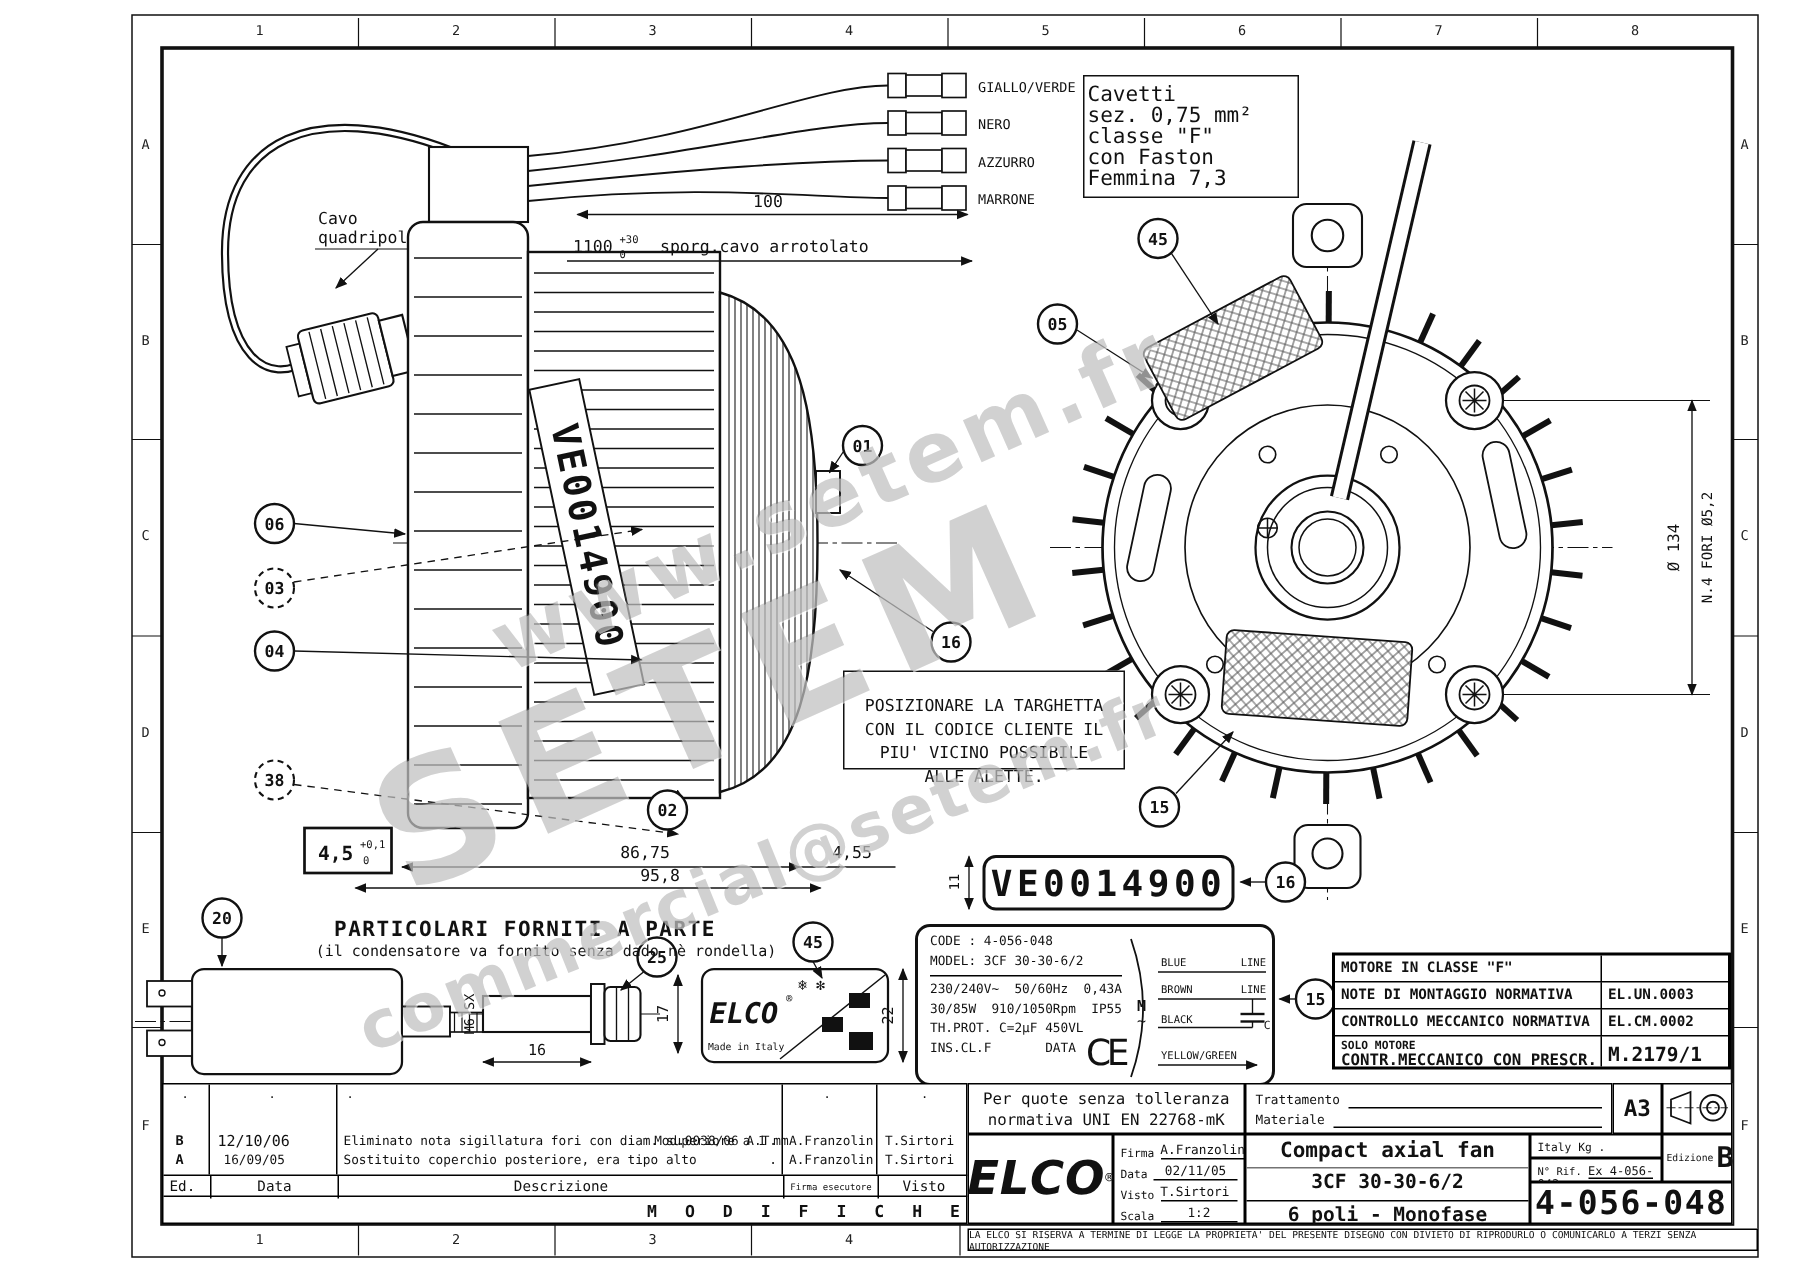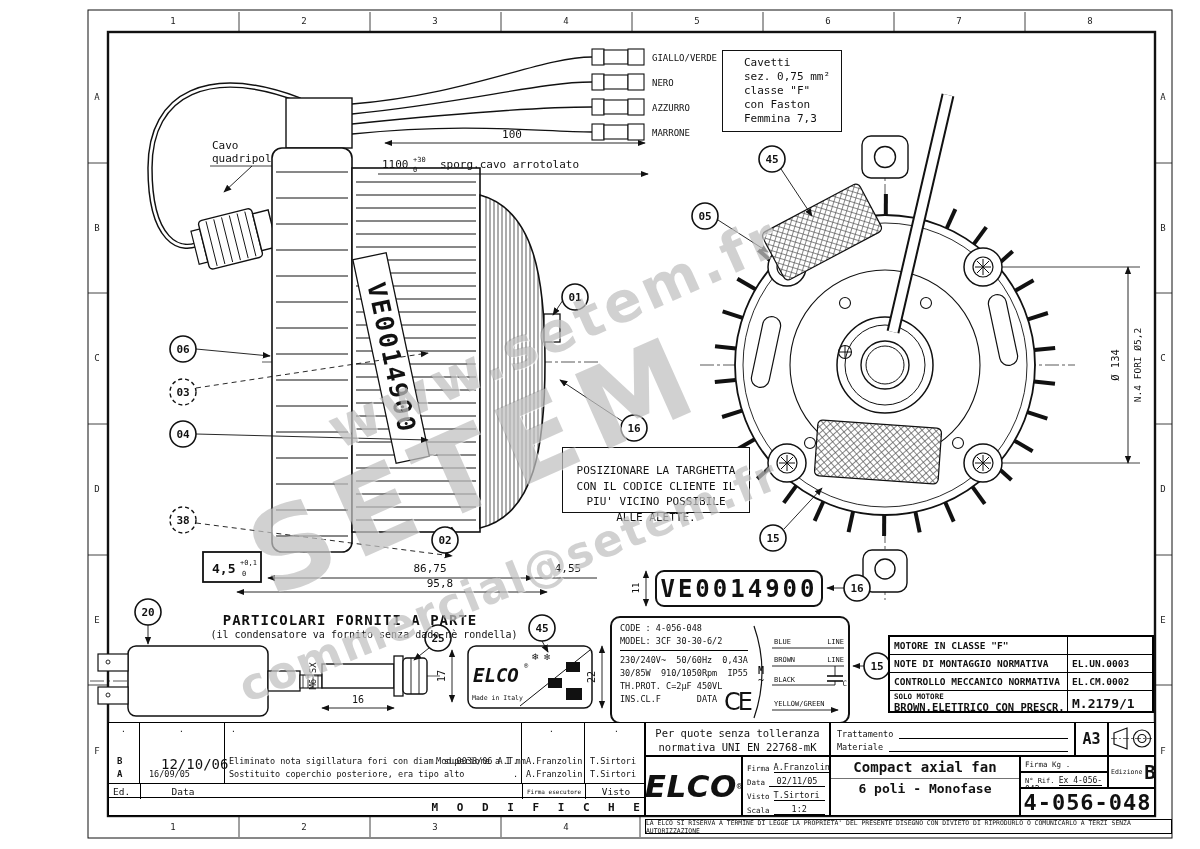--- a/index.html
+++ b/index.html
@@ -453,21 +453,21 @@
   <span class="mref" style="left:97px;top:489px">D</span>
   <span class="mref" style="left:97px;top:620px">E</span>
   <span class="mref" style="left:97px;top:751px">F</span>
   <span class="mref" style="left:1163px;top:97px">A</span>
   <span class="mref" style="left:1163px;top:228px">B</span>
   <span class="mref" style="left:1163px;top:358px">C</span>
   <span class="mref" style="left:1163px;top:489px">D</span>
   <span class="mref" style="left:1163px;top:620px">E</span>
   <span class="mref" style="left:1163px;top:751px">F</span>
 
-  <div class="box" style="left:722px;top:50px;width:120px;height:82px;padding:5px 0 0 21px;font-size:11px;line-height:14px">
+  <div class="box" style="left:722px;top:50px;width:144px;height:82px;padding:5px 0 0 2px;font-size:14px;line-height:14px">
     <div>Cavetti</div>
     <div>sez. 0,75 mm²</div>
     <div>classe "F"</div>
     <div>con Faston</div>
     <div>Femmina 7,3</div>
   </div>
 
   <div class="box" style="left:562px;top:447px;width:188px;height:66px;text-align:center;font-size:11px;line-height:15.5px;padding-top:15px">
     <div>POSIZIONARE LA TARGHETTA</div>
     <div>CON IL CODICE CLIENTE IL</div>
@@ -516,60 +516,61 @@
 
   <div class="abs" style="left:888px;top:635px;width:266px;height:78px;border:2px solid #000;background:#fff">
     <div class="abs" style="left:0;top:0;width:178px;height:18px;border-bottom:1px solid #000;border-right:1px solid #000;font-size:9.5px;font-weight:bold;padding:3px 0 0 4px">MOTORE IN CLASSE "F"</div>
     <div class="abs" style="left:178px;top:0;width:84px;height:18px;border-bottom:1px solid #000;font-size:9.5px;padding:3px 0 0 4px"></div>
     <div class="abs" style="left:0;top:18px;width:178px;height:18px;border-bottom:1px solid #000;border-right:1px solid #000;font-size:9.5px;font-weight:bold;padding:3px 0 0 4px">NOTE DI MONTAGGIO NORMATIVA</div>
     <div class="abs" style="left:178px;top:18px;width:84px;height:18px;border-bottom:1px solid #000;font-size:9.5px;font-weight:bold;padding:3px 0 0 4px">EL.UN.0003</div>
     <div class="abs" style="left:0;top:36px;width:178px;height:18px;border-bottom:1px solid #000;border-right:1px solid #000;font-size:9.5px;font-weight:bold;padding:3px 0 0 4px">CONTROLLO MECCANICO NORMATIVA</div>
     <div class="abs" style="left:178px;top:36px;width:84px;height:18px;border-bottom:1px solid #000;font-size:9.5px;font-weight:bold;padding:3px 0 0 4px">EL.CM.0002</div>
     <div class="abs" style="left:0;top:54px;width:178px;height:20px;border-right:1px solid #000;padding:1px 0 0 4px">
       <div style="font-size:7.5px;font-weight:bold">SOLO MOTORE</div>
-      <div style="font-size:10.5px;font-weight:bold">BROWN.ELETTRICO CON PRESCR.</div>
+      <div style="font-size:10.5px;font-weight:bold">CONTR.MECCANICO CON PRESCR.</div>
     </div>
     <div class="abs" style="left:178px;top:54px;width:84px;height:20px;font-size:13px;font-weight:bold;padding:5px 0 0 4px">M.2179/1</div>
   </div>
 
   <div class="abs" style="left:108px;top:722px;width:1047px;height:94px">
 
     <div class="cell" style="left:0;top:0;width:537px;height:94px;border-width:1.4px">
 
       <div class="abs" style="left:0;top:0;width:31px;height:60px;border-right:1px solid #000"></div>
       <div class="abs" style="left:31px;top:0;width:85px;height:60px;border-right:1px solid #000"></div>
       <div class="abs" style="left:116px;top:0;width:297px;height:60px;border-right:1px solid #000"></div>
       <div class="abs" style="left:413px;top:0;width:63px;height:60px;border-right:1px solid #000"></div>
       <div class="abs tiny" style="left:12px;top:2px">.</div>
       <div class="abs tiny" style="left:70px;top:2px">.</div>
       <div class="abs tiny" style="left:122px;top:2px">.</div>
       <div class="abs tiny" style="left:440px;top:2px">.</div>
       <div class="abs tiny" style="left:505px;top:2px">.</div>
 
       <div class="abs" style="left:0;top:33px;width:537px;height:14px">
         <span class="abs" style="left:8px;font-size:9px;font-weight:bold">B</span>
-        <span class="abs" style="left:52px;font-size:14px">12/10/06</span>
+        <span class="abs" style="left:36px;font-size:10px">12/10/06</span>
         <span class="abs" style="left:120px;font-size:8.5px">Eliminato nota sigillatura fori con diam. superiore a 1 mm</span>
         <span class="abs" style="right:128px;font-size:8.5px">Mod.0038/06 A.T.</span>
         <span class="abs" style="left:417px;font-size:8.5px">A.Franzolin</span>
         <span class="abs" style="left:481px;font-size:8.5px">T.Sirtori</span>
       </div>
 
       <div class="abs" style="left:0;top:46px;width:537px;height:14px">
         <span class="abs" style="left:8px;font-size:9px;font-weight:bold">A</span>
         <span class="abs" style="left:40px;font-size:8.5px">16/09/05</span>
         <span class="abs" style="left:120px;font-size:8.5px">Sostituito coperchio posteriore, era tipo alto</span>
         <span class="abs" style="right:128px;font-size:8.5px">.</span>
         <span class="abs" style="left:417px;font-size:8.5px">A.Franzolin</span>
         <span class="abs" style="left:481px;font-size:8.5px">T.Sirtori</span>
       </div>
 
       <div class="abs" style="left:0;top:60px;width:537px;height:15px;border-top:1.2px solid #000;border-bottom:1.2px solid #000">
         <span class="abs" style="left:4px;top:2px;font-size:9.5px">Ed.</span>
         <span class="abs" style="left:31px;top:0;width:85px;height:15px;border-left:1px solid #000;text-align:center;font-size:9.5px;padding-top:2px">Data</span>
+        <span class="abs" style="left:116px;top:0;width:297px;height:15px;border-left:1px solid #000;text-align:center;font-size:9.5px;padding-top:2px">Descrizione</span>
         <span class="abs" style="left:413px;top:0;width:63px;height:15px;border-left:1px solid #000;text-align:center;font-size:6px;padding-top:4px">Firma esecutore</span>
         <span class="abs" style="left:476px;top:0;width:61px;height:15px;border-left:1px solid #000;text-align:center;font-size:9.5px;padding-top:2px">Visto</span>
       </div>
 
       <div class="abs" style="left:0;top:75px;width:537px;height:19px;text-align:right;font-size:11px;font-weight:bold;letter-spacing:6px;padding-top:3px">M O D I F I C H E</div>
     </div>
 
     <div class="cell" style="left:537px;top:0;width:185px;height:34px;text-align:center;font-size:10.5px;line-height:14px;padding-top:3px">
       <div>Per quote senza tolleranza</div>
       <div>normativa UNI EN 22768-mK</div>
@@ -618,25 +619,26 @@
         <span style="font-size:8.5px;border-bottom:1px solid #000;flex:1">T.Sirtori</span>
       </div>
       <div style="display:flex;gap:4px;align-items:flex-end;height:14px">
         <span>Scala</span>
         <span style="font-size:8.5px;border-bottom:1px solid #000;flex:1;text-align:center">1:2</span>
       </div>
     </div>
 
     <div class="cell" style="left:722px;top:34px;width:190px;height:60px;text-align:center">
       <div style="font-size:14px;font-weight:bold;height:19px;border-bottom:1px solid #737373;padding-top:2px">Compact axial fan</div>
+      <div style="font-size:13px;font-weight:bold;height:19px;border-bottom:1px solid #000;padding-top:2px">3CF 30-30-6/2</div>
       <div style="font-size:13px;font-weight:bold;height:19px;padding-top:2px">6 poli - Monofase</div>
     </div>
 
     <div class="cell" style="left:912px;top:34px;width:88px;height:16px;font-size:7.5px;padding:3px 4px 0">
-      <span>Firma Kg .</span>
+      <span>Italy Kg .</span>
       <span class="tb-ul" style="width:34px"></span>
     </div>
     <div class="cell" style="left:912px;top:50px;width:88px;height:16px;font-size:7px;padding:3px 4px 0">
       <span>N° Rif.</span>
       <span style="font-size:8px;border-bottom:1px solid #000">Ex 4-056-042</span>
     </div>
 
     <div class="cell" style="left:1000px;top:34px;width:47px;height:32px;display:flex;align-items:center;gap:2px;padding:0 2px">
       <span style="font-size:6.5px">Edizione</span>
       <span style="font-size:19px;font-weight:bold">B</span>

